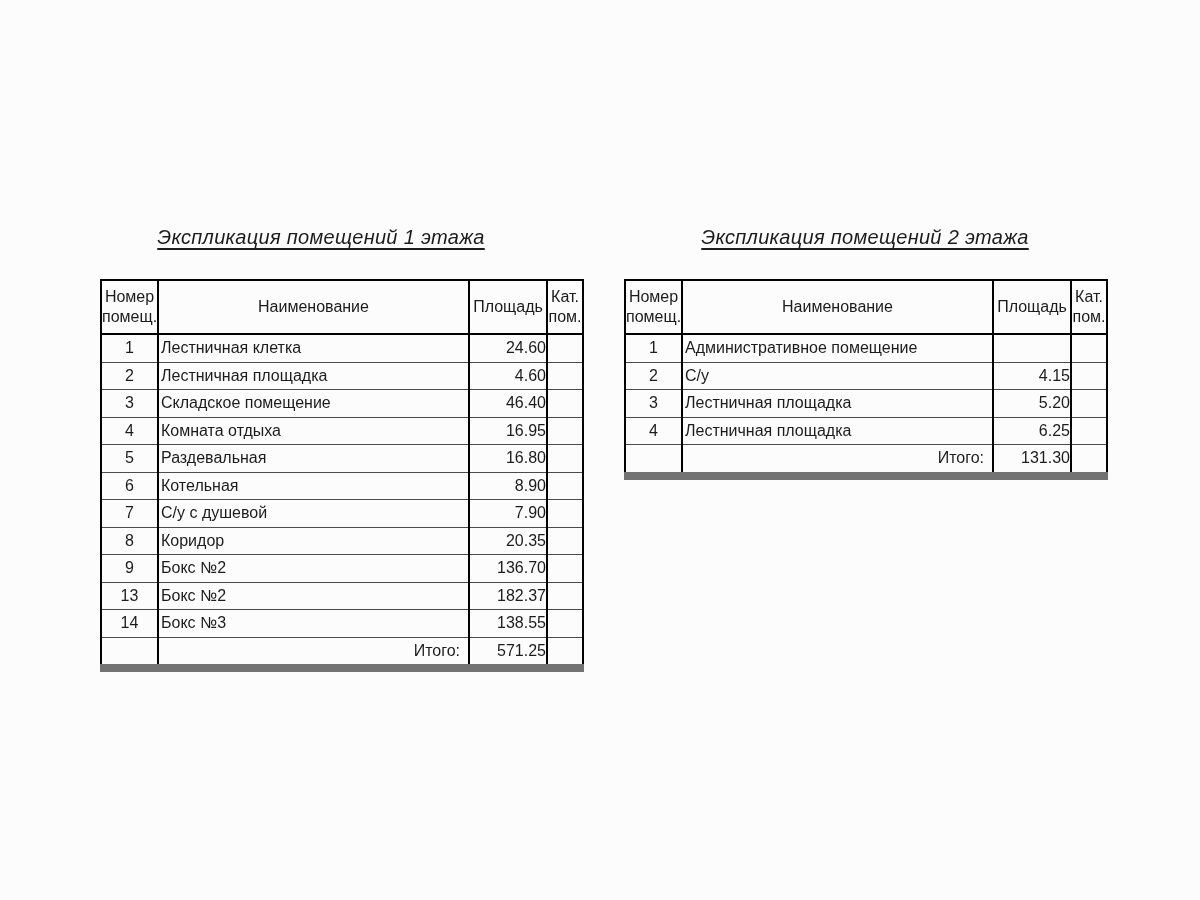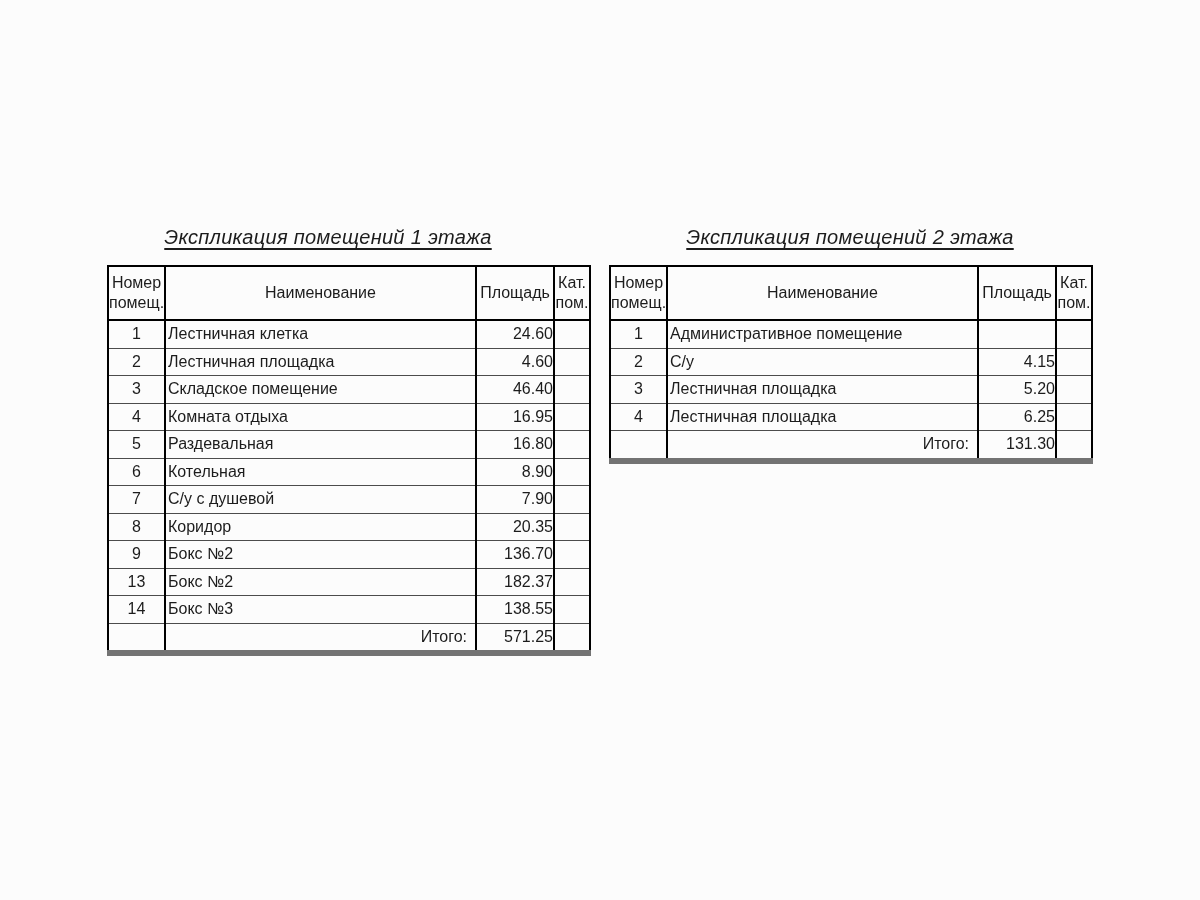--- a/index.html
+++ b/index.html
@@ -16,39 +16,39 @@
     overflow: hidden;
   }
   .sheet {
     position: absolute;
     inset: 0;
   }
   .table-block {
     position: absolute;
     top: 225px;
   }
-  #table-block-1 { left: 107px; width: 442px; }
-  #table-block-2 { left: 609px; width: 482px; }
+  #table-block-1 { left: 100px; width: 442px; }
+  #table-block-2 { left: 624px; width: 482px; }
 
   .table-title {
     margin: 0;
     font-size: 20px;
     font-style: italic;
     font-weight: normal;
     text-align: center;
     letter-spacing: 0.3px;
     line-height: 24px;
     text-decoration: underline;
     text-decoration-thickness: 1.5px;
     text-underline-offset: 4px;
     white-space: nowrap;
   }
 
   table.explication {
-    margin-top: 16px;
+    margin-top: 30px;
     border-collapse: collapse;
     table-layout: fixed;
     width: 482px;
   }
   .explication col.c-number   { width: 57px; }
   .explication col.c-name     { width: 311px; }
   .explication col.c-area     { width: 78px; }
   .explication col.c-category { width: 36px; }
 
   .explication th, .explication td {
@@ -68,21 +68,21 @@
   .explication tbody td,
   .explication tfoot td {
     border-left: 2px solid #000;
     border-right: 2px solid #000;
     border-top: 1px solid #4c4c4c;
     border-bottom: 1px solid #4c4c4c;
     height: 26.5px;
     white-space: nowrap;
   }
   .explication tfoot td {
-    border-bottom: 6px solid #737373;
+    border-bottom: 8px solid #737373;
   }
 
   .explication td.col-number   { text-align: center; }
   .explication td.col-name     { text-align: left; padding-left: 2px; }
   .explication td.col-area     { text-align: right; }
   .explication td.col-category { text-align: center; }
   .explication td.total-label  { text-align: right; padding-left: 0; padding-right: 8px; }
 </style>
 </head>
 <body>

